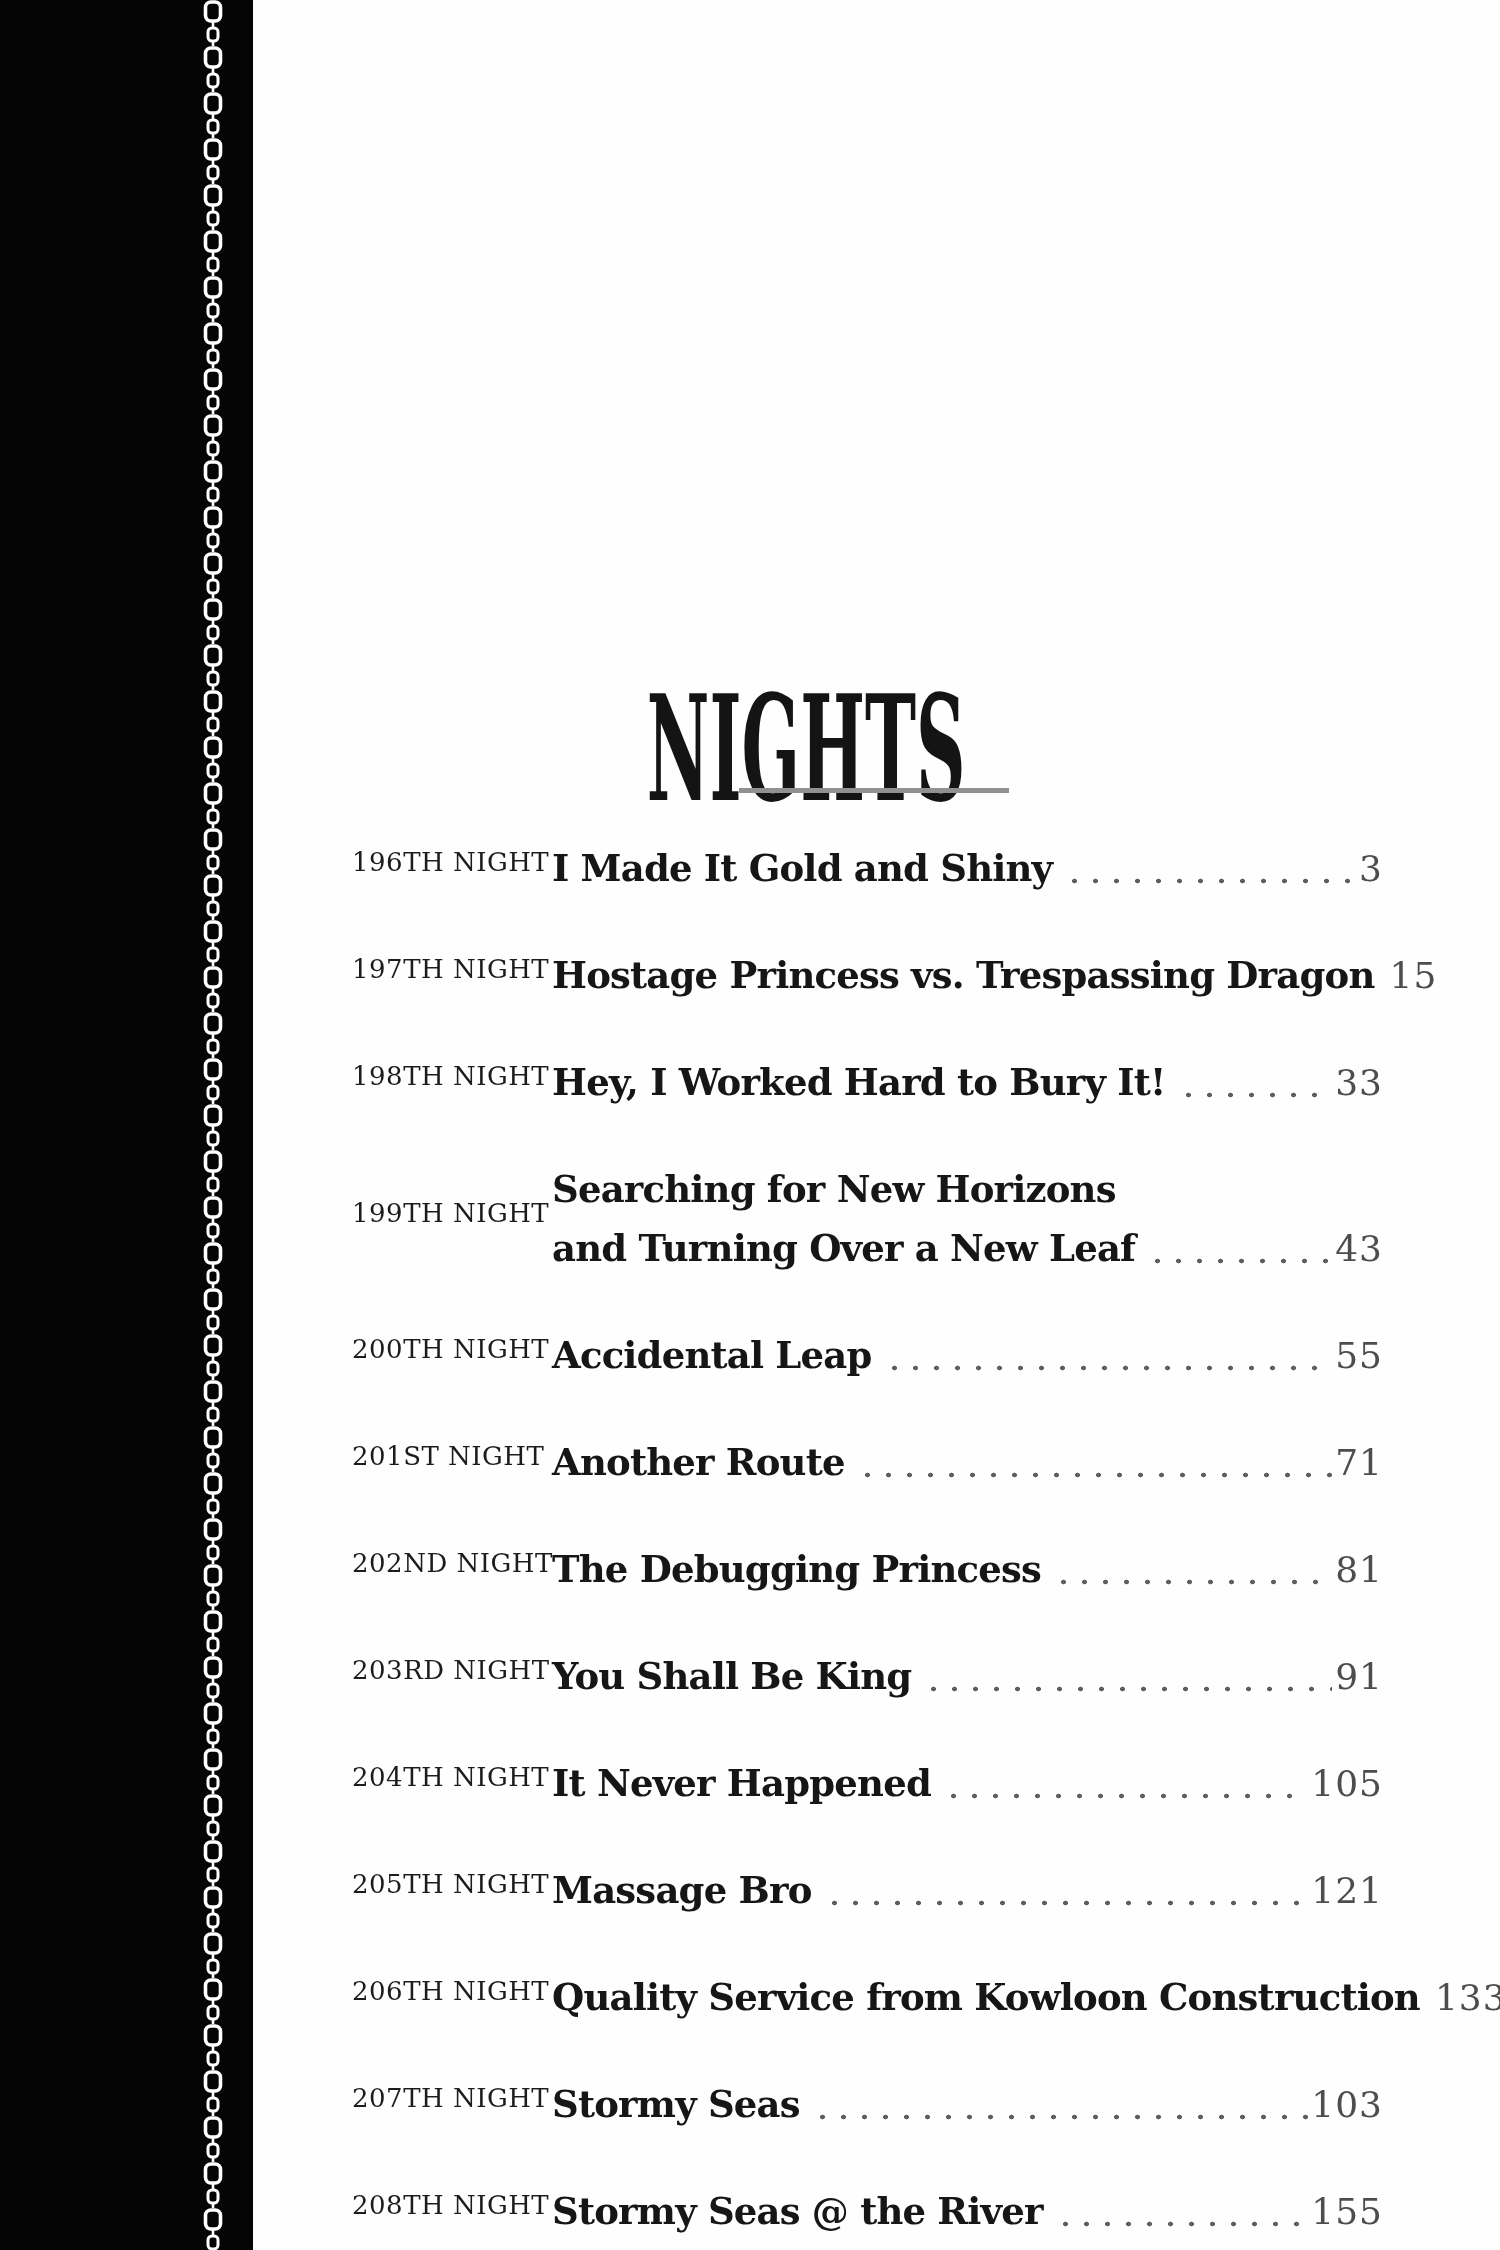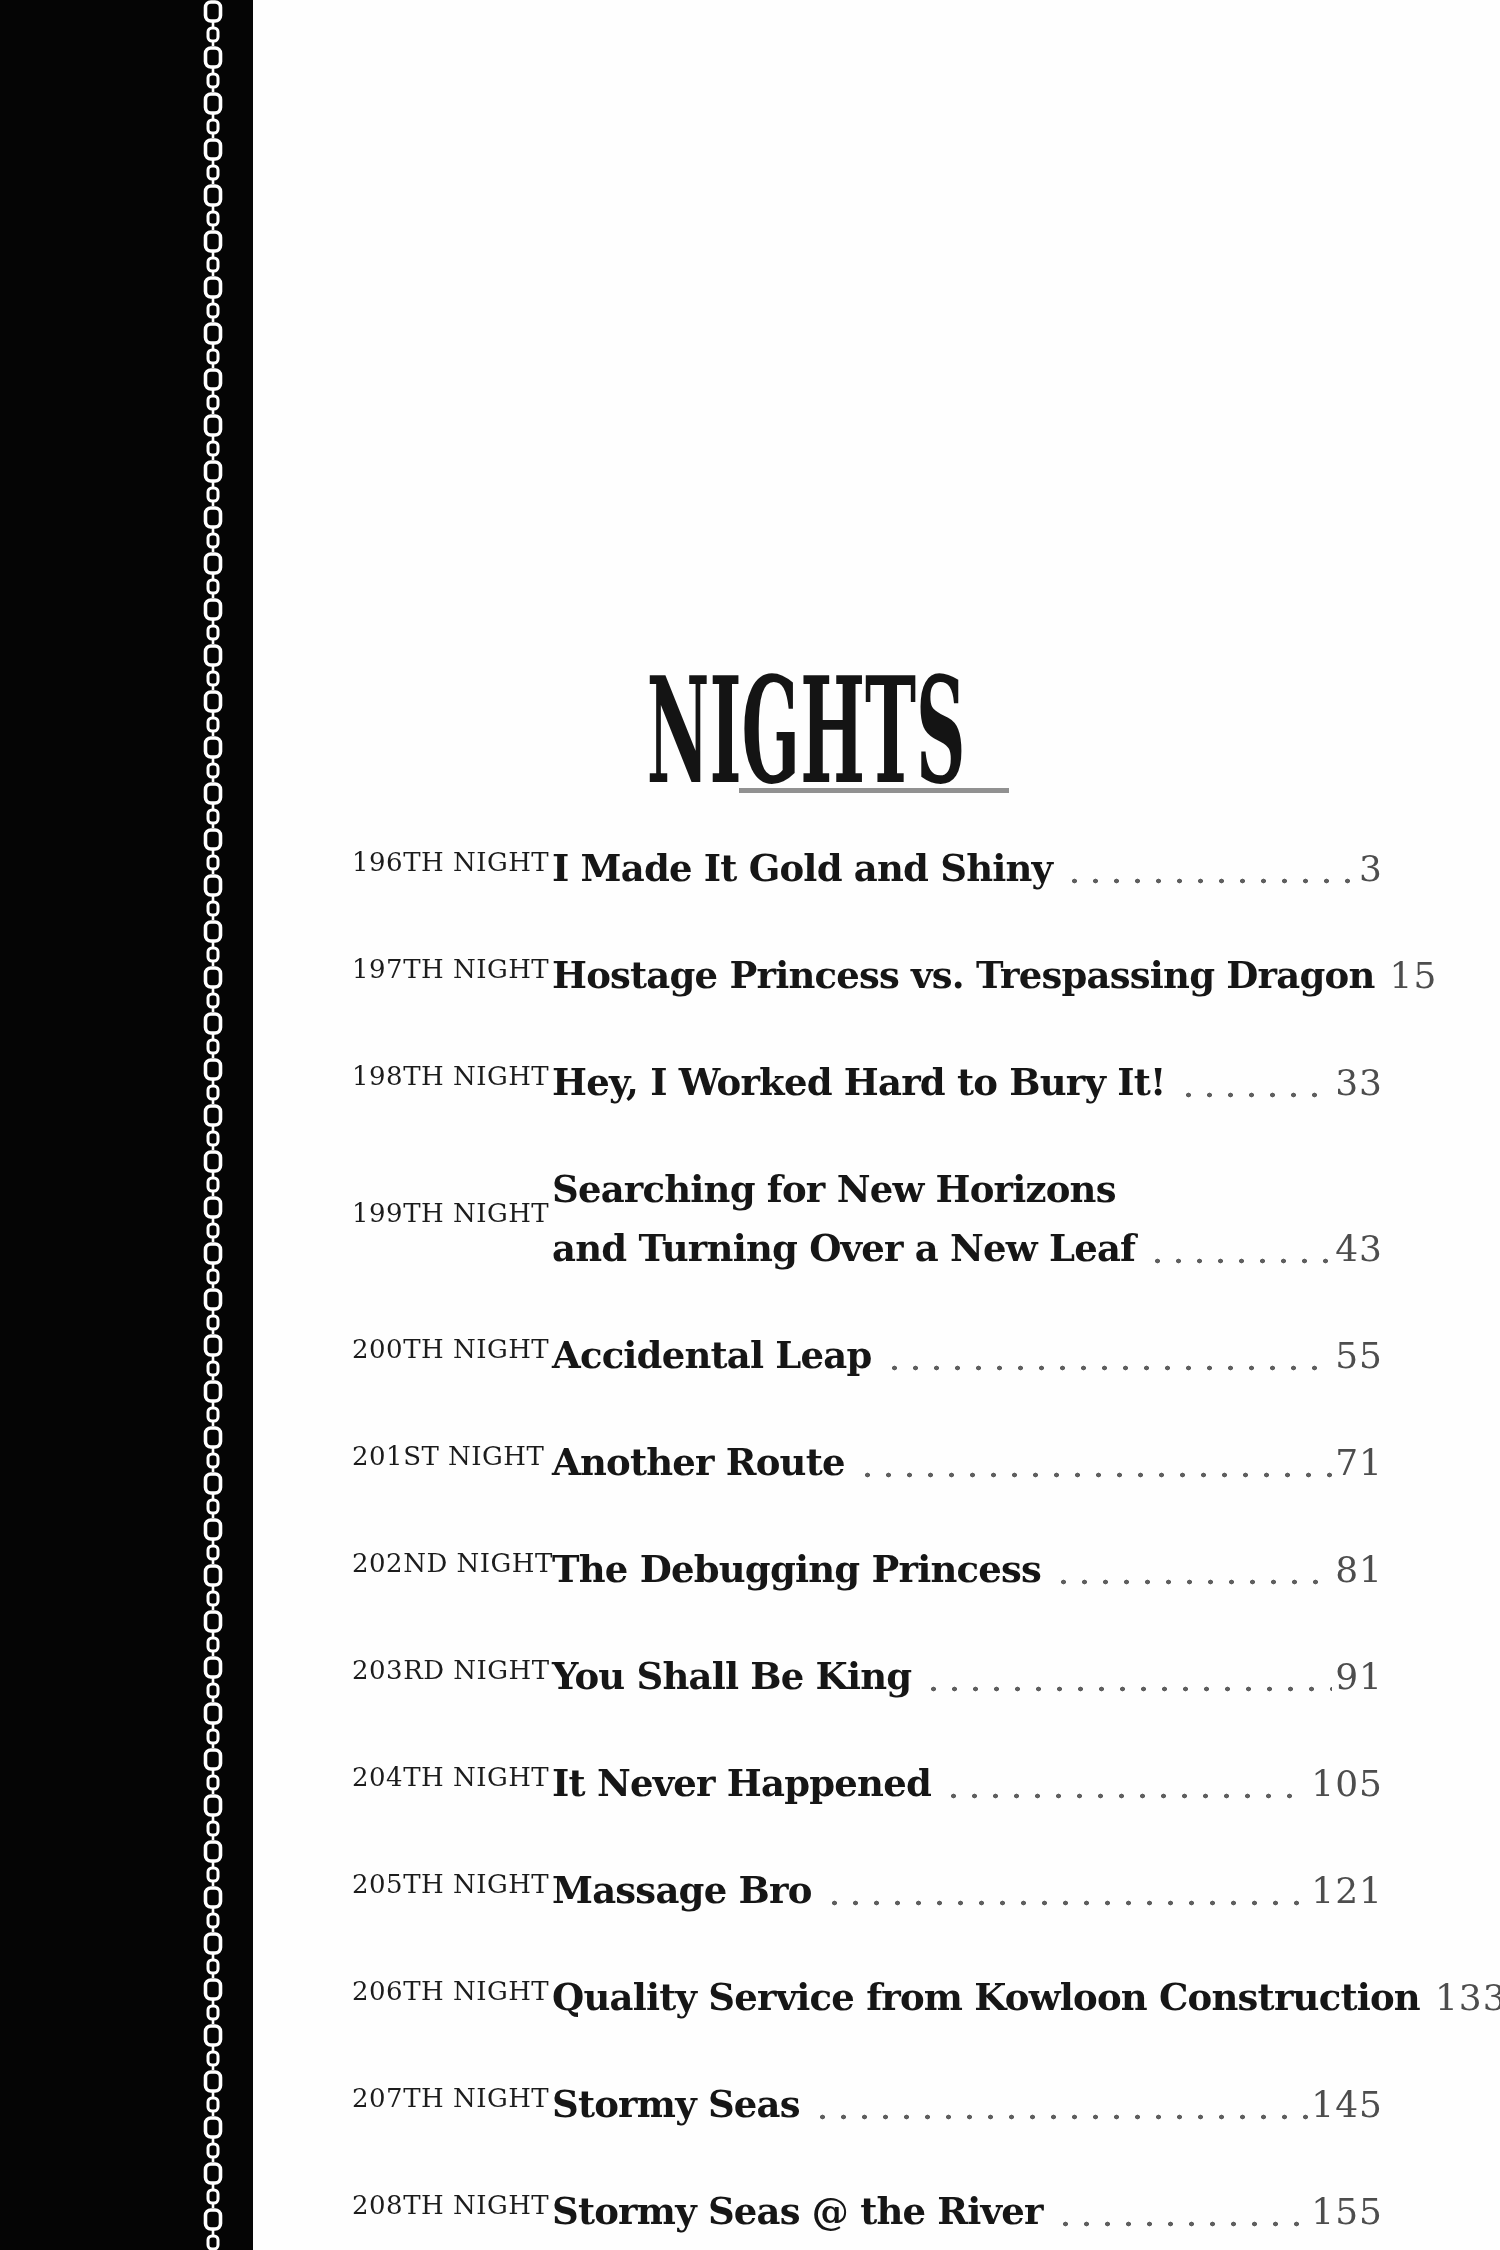--- a/index.html
+++ b/index.html
@@ -7,21 +7,21 @@
     position:relative;width:1500px;height:2250px;overflow:hidden;
     background:var(--page-bg,#fefefe);
     font-family:"DejaVu Serif","Liberation Serif",serif;
   }
   .band{
     position:absolute;left:0;top:0;width:253px;height:2250px;
     background:var(--band-color,#000);
   }
   .chain{position:absolute;left:202px;top:0;}
   .title-wrap{
-    position:absolute;left:253px;top:658px;width:1107px;
+    position:absolute;left:253px;top:676px;width:1107px;
     display:flex;justify-content:center;
   }
   .big-title{
     font-size:146px;font-weight:bold;line-height:1;white-space:nowrap;
     color:var(--title-color,#141414);
     transform:scaleX(0.47);transform-origin:center top;
   }
   .title-underline{
     position:absolute;left:739px;top:788px;width:270px;height:5px;
     background:var(--underline-color,#919191);
@@ -203,21 +203,21 @@
           </div>
         </div>
   </div>
 
   <div class="entry">
     <div class="entry-label">207TH NIGHT</div>
     <div class="entry-lines">
           <div class="line">
             <span class="entry-title">Stormy Seas</span>
             <span class="dots"></span>
-            <span class="page-num">145</span>
+            <span class="page-num">103</span>
           </div>
         </div>
   </div>
 
   <div class="entry">
     <div class="entry-label">208TH NIGHT</div>
     <div class="entry-lines">
           <div class="line">
             <span class="entry-title">Stormy Seas @ the River</span>
             <span class="dots"></span>

